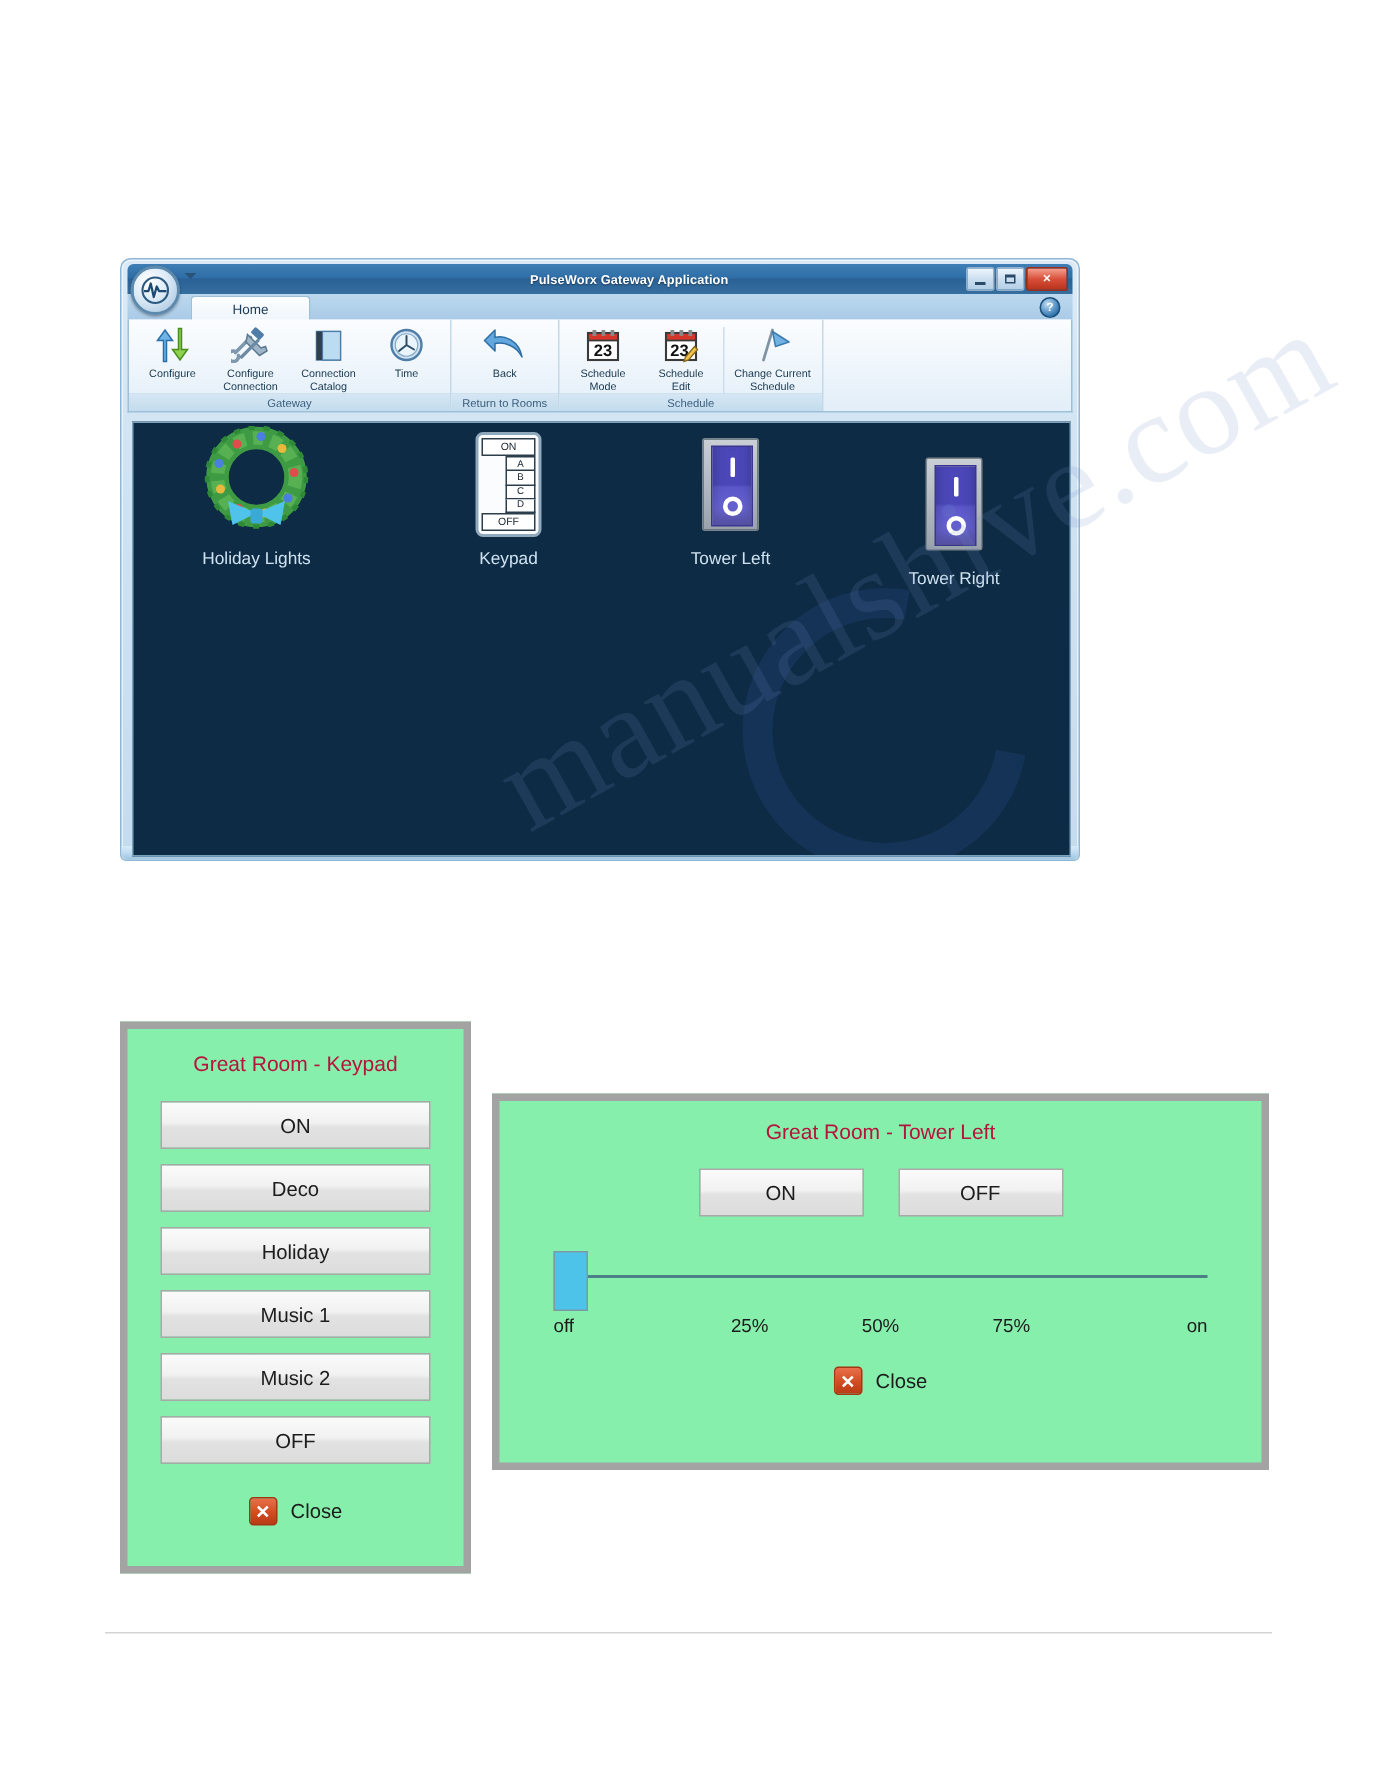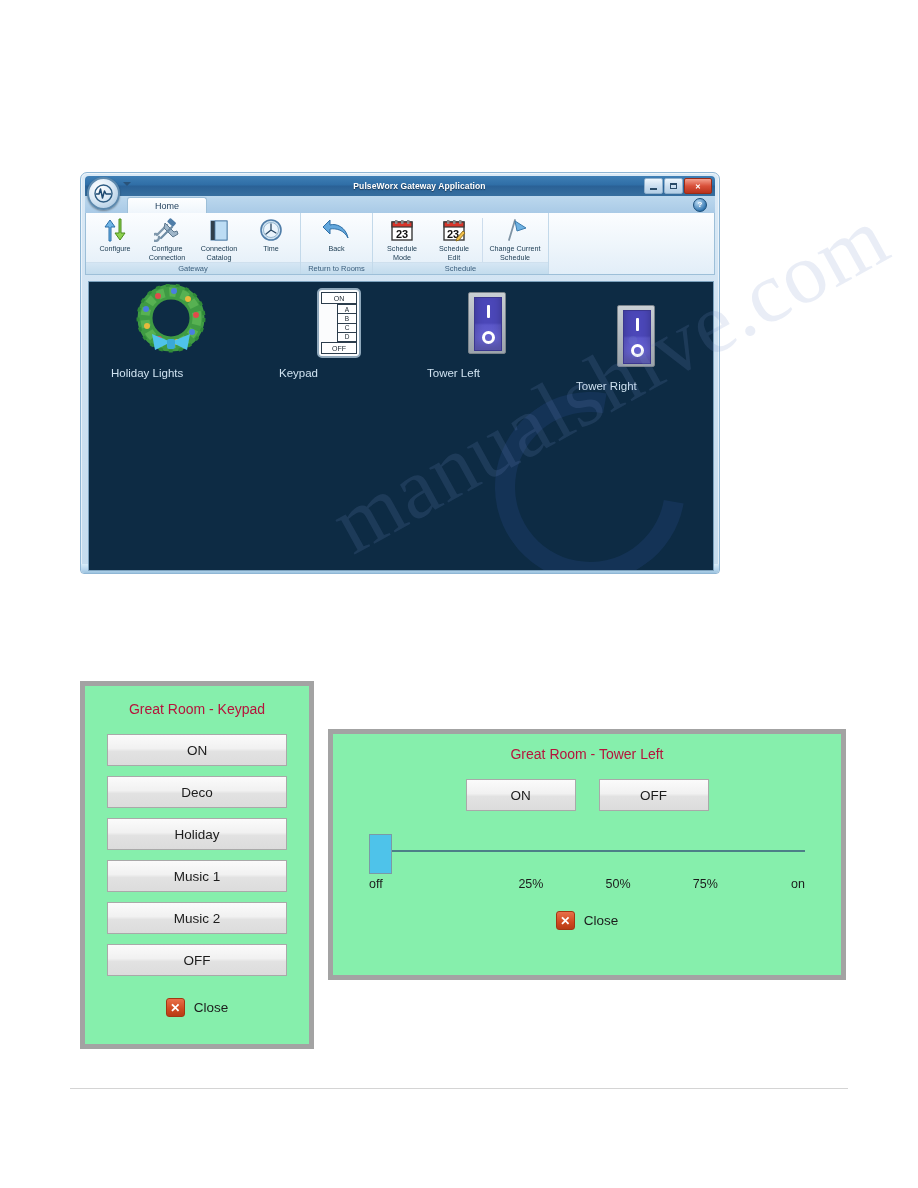--- a/index.html
+++ b/index.html
@@ -236,21 +236,21 @@
     width: 150px;
     height: 150px;
     border: 20px solid #16355a;
     border-radius: 50%;
     border-right-color: transparent;
     transform: rotate(-35deg);
     opacity: .85;
   }
   .device {
     position: absolute;
-    text-align: left;
+    text-align: center;
     width: 120px;
   }
   .device-label {
     color: #cfe2f0;
     font-size: 11.5px;
     margin-top: 5px;
     white-space: nowrap;
   }
   .device-art {
     height: 78px;
@@ -381,21 +381,21 @@
     position: absolute;
     left: 0; top: 0;
     width: 21px; height: 38px;
     background: #4ec3ea;
     border: 1px solid #7a9aa6;
   }
   .slider-ticks {
     display:flex; margin: 5px 36px 0 36px;
     font-size: 12.5px; color:#1c1c1c;
   }
-  .slider-ticks span { flex:1; text-align:right; }
+  .slider-ticks span { flex:1; text-align:center; }
   .slider-ticks span:first-child { text-align:left; }
   .slider-ticks span:last-child { text-align:right; }
   #tower-dialog .close-row { margin-top: 20px; }
 
   
   #page-rule {
     position: absolute;
     left: 70px;
     top: 1088px;
     width: 778px;

